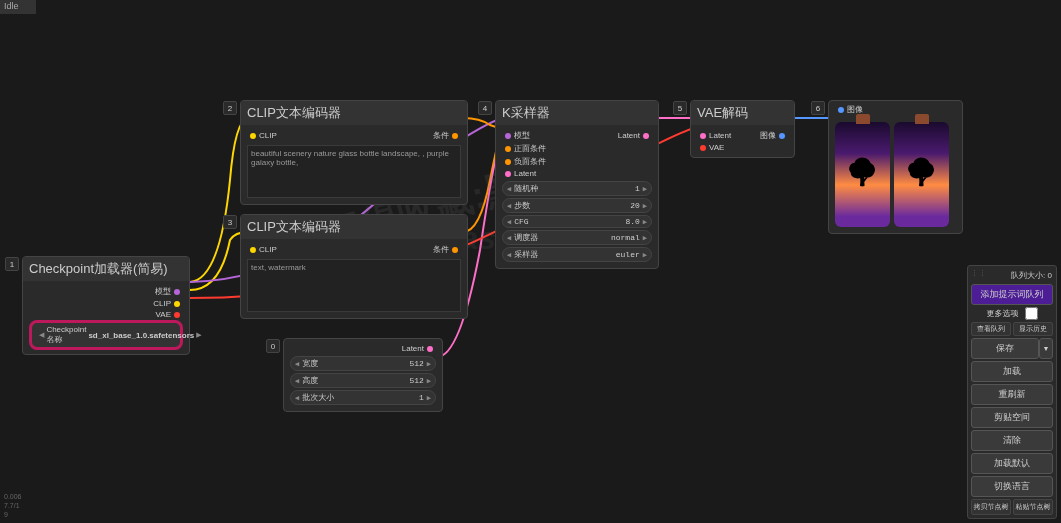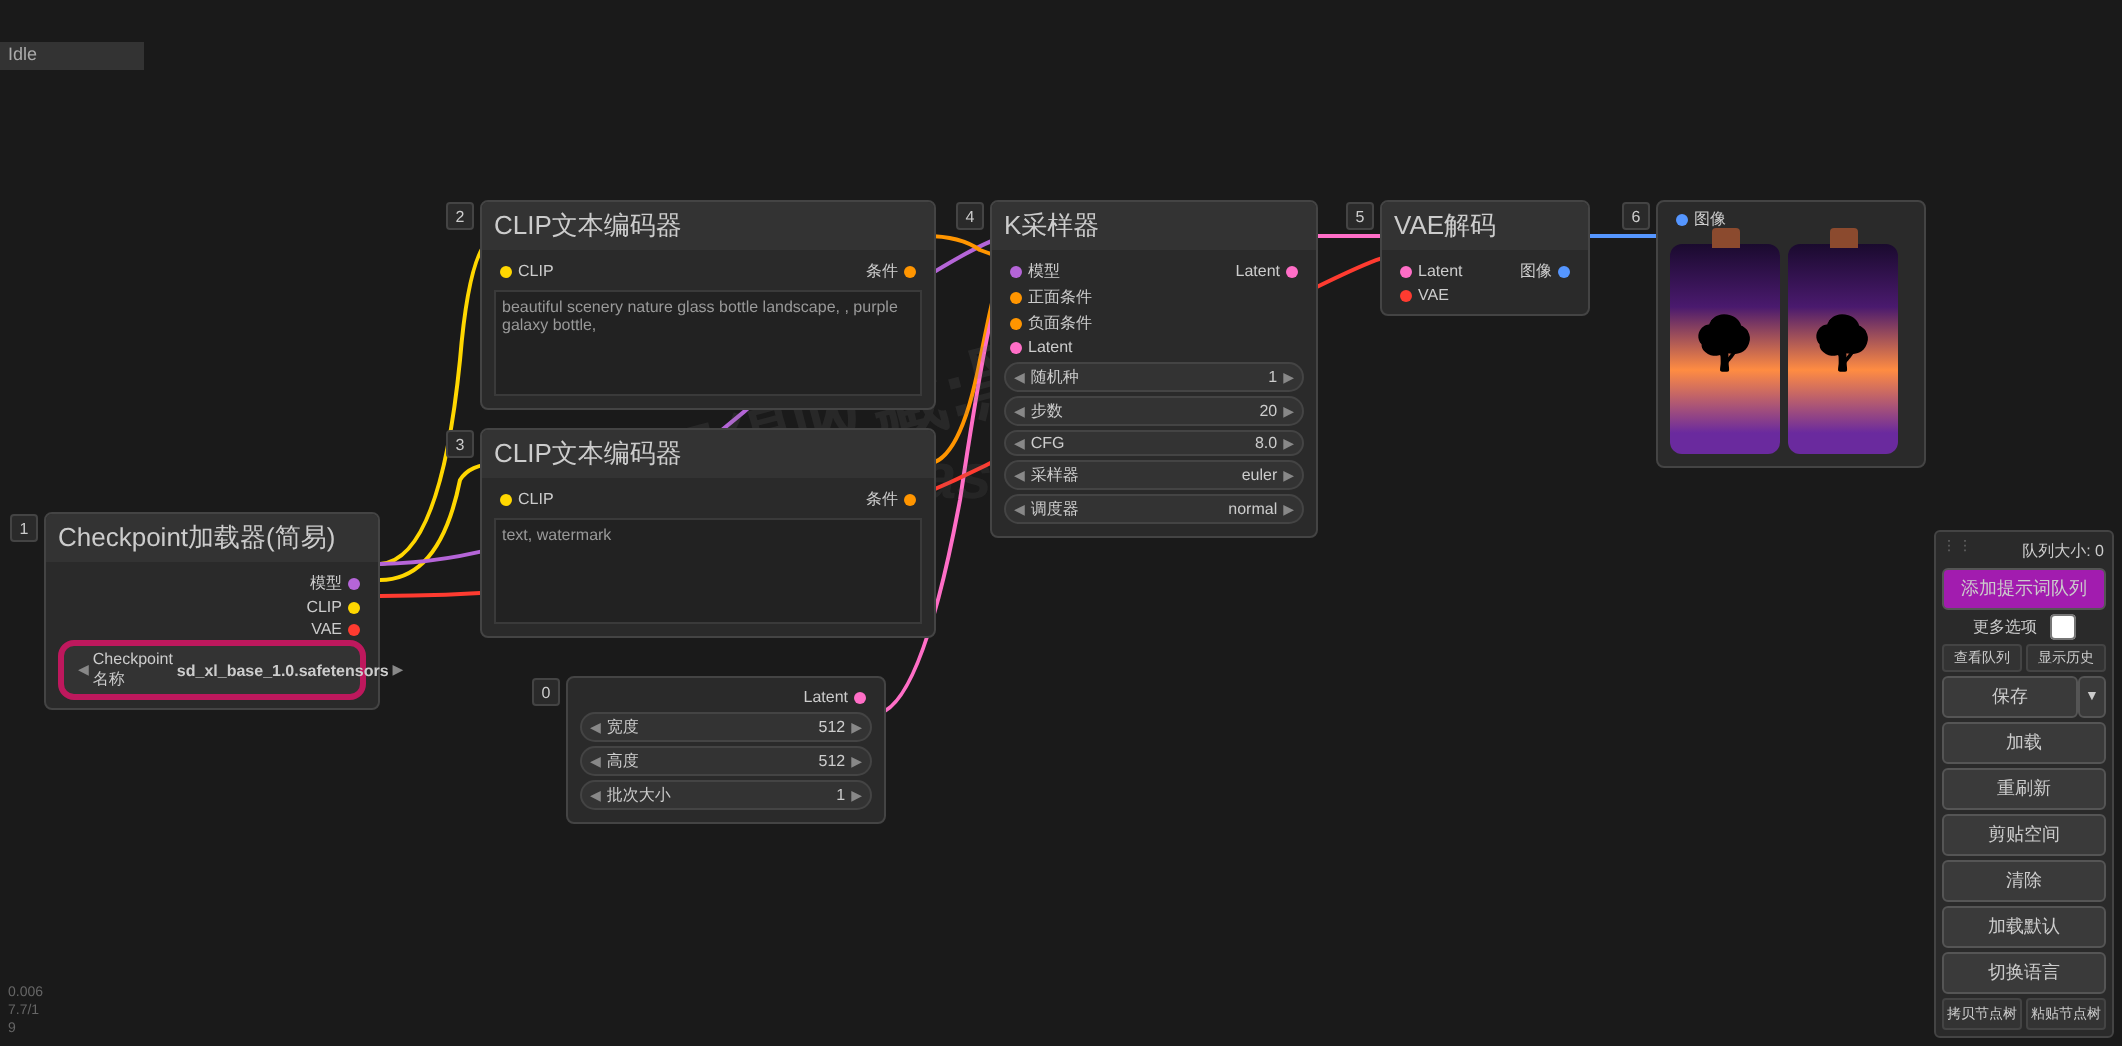--- a/index.html
+++ b/index.html
@@ -1,45 +1,45 @@
 <!DOCTYPE html>
 <html><head>
 <meta charset="utf-8">
 <style>
 * { margin: 0; padding: 0; box-sizing: border-box; }
 body { width: 1061px; height: 523px; background: #1a1a1a; font-family: Arial, sans-serif; font-size: 9px; color: #ccc; position: relative; overflow: hidden; }
-.topbar { position: absolute; top: 0; left: 0; width: 72px; height: 14px; background: #333; color: #aaa; padding: 1px 4px; margin-top: 21px; }
+.topbar { position: absolute; top: 0; left: 0; width: 36px; height: 14px; background: #333; color: #aaa; padding: 1px 4px; }
 .node { position: absolute; background: #2a2a2a; border: 1px solid #444; border-radius: 4px; }
 .node-header { background: #333; padding: 3px 6px; border-radius: 3px 3px 0 0; display: flex; align-items: center; font-size: 13px; }
 .node-num { position: absolute; left: -18px; top: 0; width: 14px; height: 14px; background: #2a2a2a; border: 1px solid #444; border-radius: 2px; display: flex; align-items: center; justify-content: center; font-size: 8px; }
 .node-body { padding: 4px 6px; }
 .port-row { display: flex; justify-content: space-between; align-items: center; padding: 1px 0; font-size: 8px; }
 .port-dot { width: 6px; height: 6px; border-radius: 50%; display: inline-block; margin: 0 3px; }
 .port-left { display: flex; align-items: center; }
 .port-right { display: flex; align-items: center; }
 .dot-yellow { background: #ffd700; }
 .dot-orange { background: #ff9500; }
 .dot-pink { background: #ff6ec7; }
 .dot-purple { background: #b565d8; }
 .dot-blue { background: #5596ff; }
 .dot-red { background: #ff3b30; }
 .textarea { width: 100%; background: #222; border: 1px solid #3a3a3a; color: #999; padding: 3px; font-size: 8px; margin-top: 3px; resize: none; font-family: Arial; }
-.widget { display: flex; align-items: center; justify-content: flex-start; background: #333; border: 1px solid #444; border-radius: 8px; margin: 2px 0; padding: 1px 4px; font-size: 8px; }
+.widget { display: flex; align-items: center; justify-content: flex-start; background: #333; border: 1px solid #444; border-radius: 8px; margin: 2px 0; padding: 1px 4px; font-size: 8px; font-family: Liberation Mono, monospace; }
 .widget .arrow { color: #888; cursor: pointer; font-size: 7px; }
 .widget-label { flex: 1; padding-left: 3px; }
 .widget-val { padding-right: 3px; }
 .combo { display: flex; align-items: center; background: #333; border: 3px solid #be185d; border-radius: 8px; padding: 2px 5px; font-size: 8px; }
 .combo .arrow { color: #888; margin: 0 2px; font-size: 7px; }
 .preview-img { display: flex; gap: 4px; padding: 6px; }
 .bottle { width: 55px; height: 105px; background: linear-gradient(180deg, #1a0a2e 0%, #4a1a6e 30%, #ff8c42 60%, #6a2a9e 90%); border-radius: 6px; position: relative; }
 .bottle::before { content: ''; position: absolute; top: -8px; left: 50%; transform: translateX(-50%); width: 14px; height: 10px; background: #8b4a2e; border-radius: 2px 2px 0 0; }
 .bottle::after { content: '🌳'; position: absolute; top: 48%; left: 50%; transform: translate(-50%,-50%); font-size: 26px; filter: brightness(0); }
 .sidepanel { position: absolute; right: 4px; top: 265px; width: 90px; background: #2a2a2a; border: 1px solid #444; border-radius: 3px; padding: 3px; display: flex; flex-direction: column; gap: 2px; }
 .side-btn { background: #3a3a3a; border: 1px solid #555; border-radius: 3px; padding: 3px 2px; text-align: center; font-size: 9px; cursor: pointer; }
-.side-btn.primary { background: #a21caf; }
+.side-btn.primary { background: #4c1d95; }
 .side-text { text-align: center; font-size: 8px; padding: 1px; }
 .side-check { display: flex; align-items: center; justify-content: center; gap: 6px; font-size: 8px; }
 .side-mini { display: flex; gap: 2px; }
 .side-mini > div { flex: 1; background: #333; border: 1px solid #444; border-radius: 2px; text-align: center; font-size: 7px; padding: 1px; }
 .side-drop { display: flex; }
 .side-drop .main { flex: 1; }
 .side-drop .dd { width: 14px; background: #3a3a3a; border: 1px solid #555; border-radius: 3px; display: flex; align-items: center; justify-content: center; font-size: 7px; }
 .stats { position: absolute; left: 4px; bottom: 4px; font-size: 7px; color: #666; line-height: 1.3; }
 .drag-handle { position: absolute; top: 3px; left: 3px; color: #666; font-size: 7px; letter-spacing: 1px; }
 svg.wires { position: absolute; top: 0; left: 0; width: 1061px; height: 523px; pointer-events: none; }
@@ -212,28 +212,28 @@
         <span class="arrow">▶</span>
       </div>
     <div class="widget">
         <span class="arrow">◀</span>
         <span class="widget-label">CFG</span>
         <span class="widget-val">8.0</span>
         <span class="arrow">▶</span>
       </div>
     <div class="widget">
         <span class="arrow">◀</span>
+        <span class="widget-label">调度器</span>
+        <span class="widget-val">normal</span>
+        <span class="arrow">▶</span>
+      </div>
+    <div class="widget">
+        <span class="arrow">◀</span>
         <span class="widget-label">采样器</span>
         <span class="widget-val">euler</span>
-        <span class="arrow">▶</span>
-      </div>
-    <div class="widget">
-        <span class="arrow">◀</span>
-        <span class="widget-label">调度器</span>
-        <span class="widget-val">normal</span>
         <span class="arrow">▶</span>
       </div>
   </div>
 </div>
 
 <div class="node" style="left:690px; top:100px; width:105px;">
   <div class="node-num">5</div>
   <div class="node-header">VAE解码</div>
   <div class="node-body">
     <div class="port-row">

